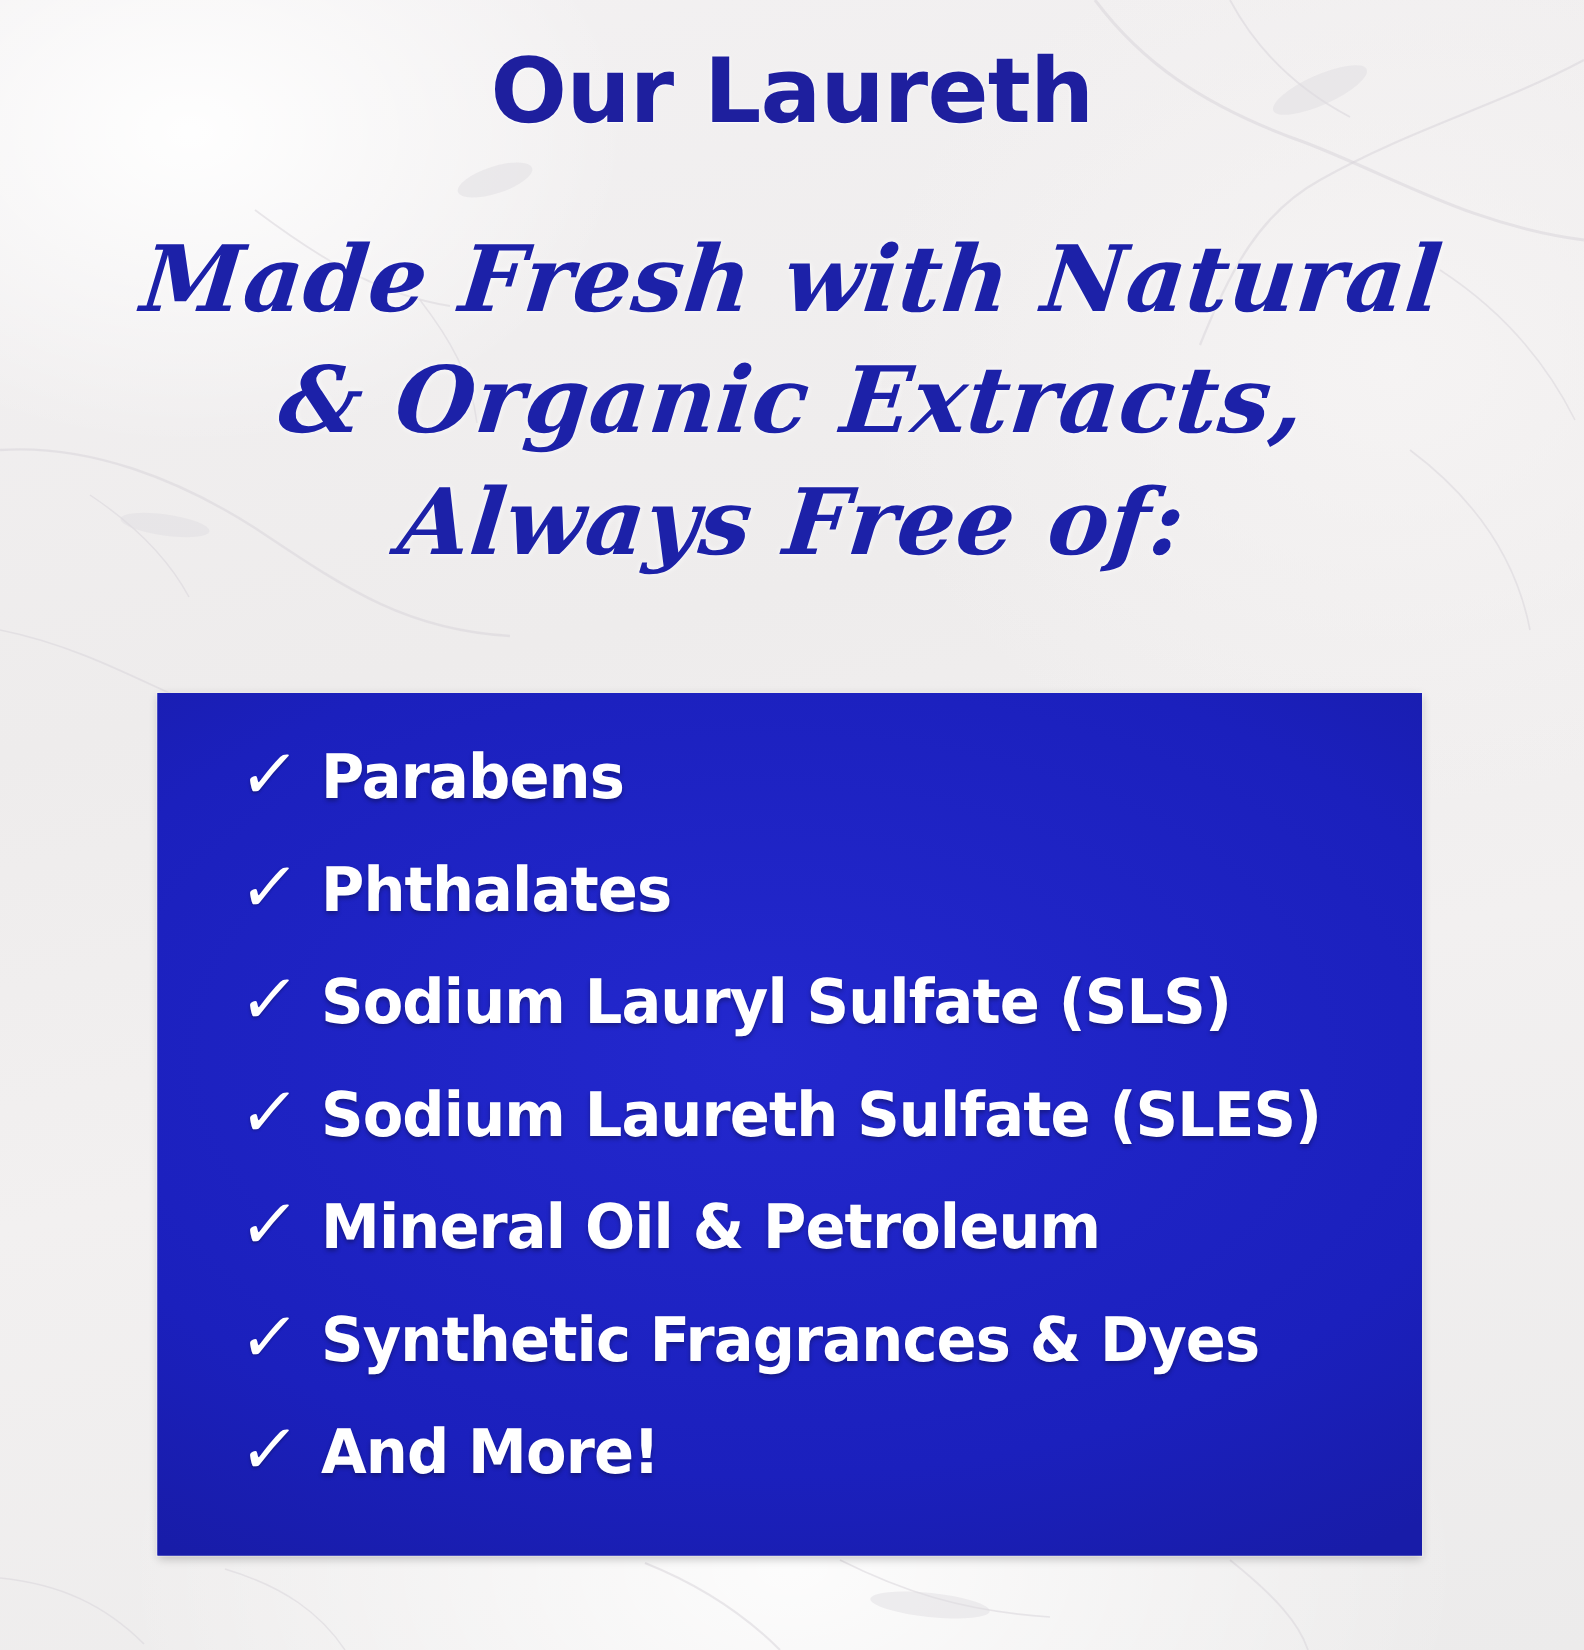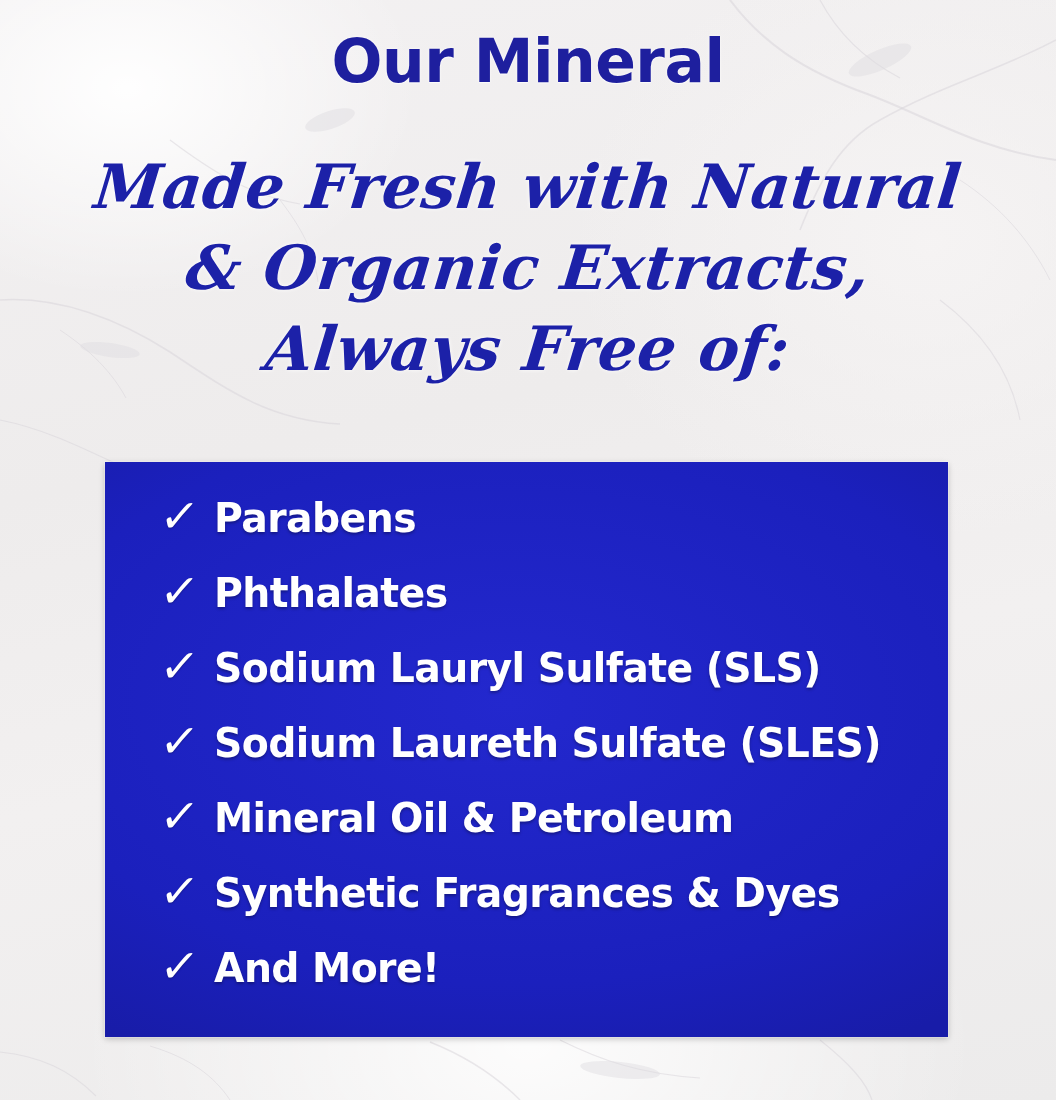--- a/index.html
+++ b/index.html
@@ -169,21 +169,21 @@
       </g>
       <g fill="#dedce0" fill-opacity="0.45">
         <ellipse cx="330" cy="120" rx="26" ry="9" transform="rotate(-18 330 120)"></ellipse>
         <ellipse cx="110" cy="350" rx="30" ry="7" transform="rotate(8 110 350)"></ellipse>
         <ellipse cx="880" cy="60" rx="34" ry="10" transform="rotate(-24 880 60)"></ellipse>
         <ellipse cx="620" cy="1070" rx="40" ry="8" transform="rotate(6 620 1070)"></ellipse>
       </g>
     </svg>
   </div>
 
-  <div class="headline">Our Mineral</div>
+  <div class="headline">Our Laureth</div>
 
   <div class="script-block">
     <div class="script-line l1">Made Fresh with Natural</div>
     <div class="script-line l2">&amp; Organic Extracts,</div>
     <div class="script-line l3">Always Free of:</div>
   </div>
 
   <div class="panel">
     <ul class="list">
 

